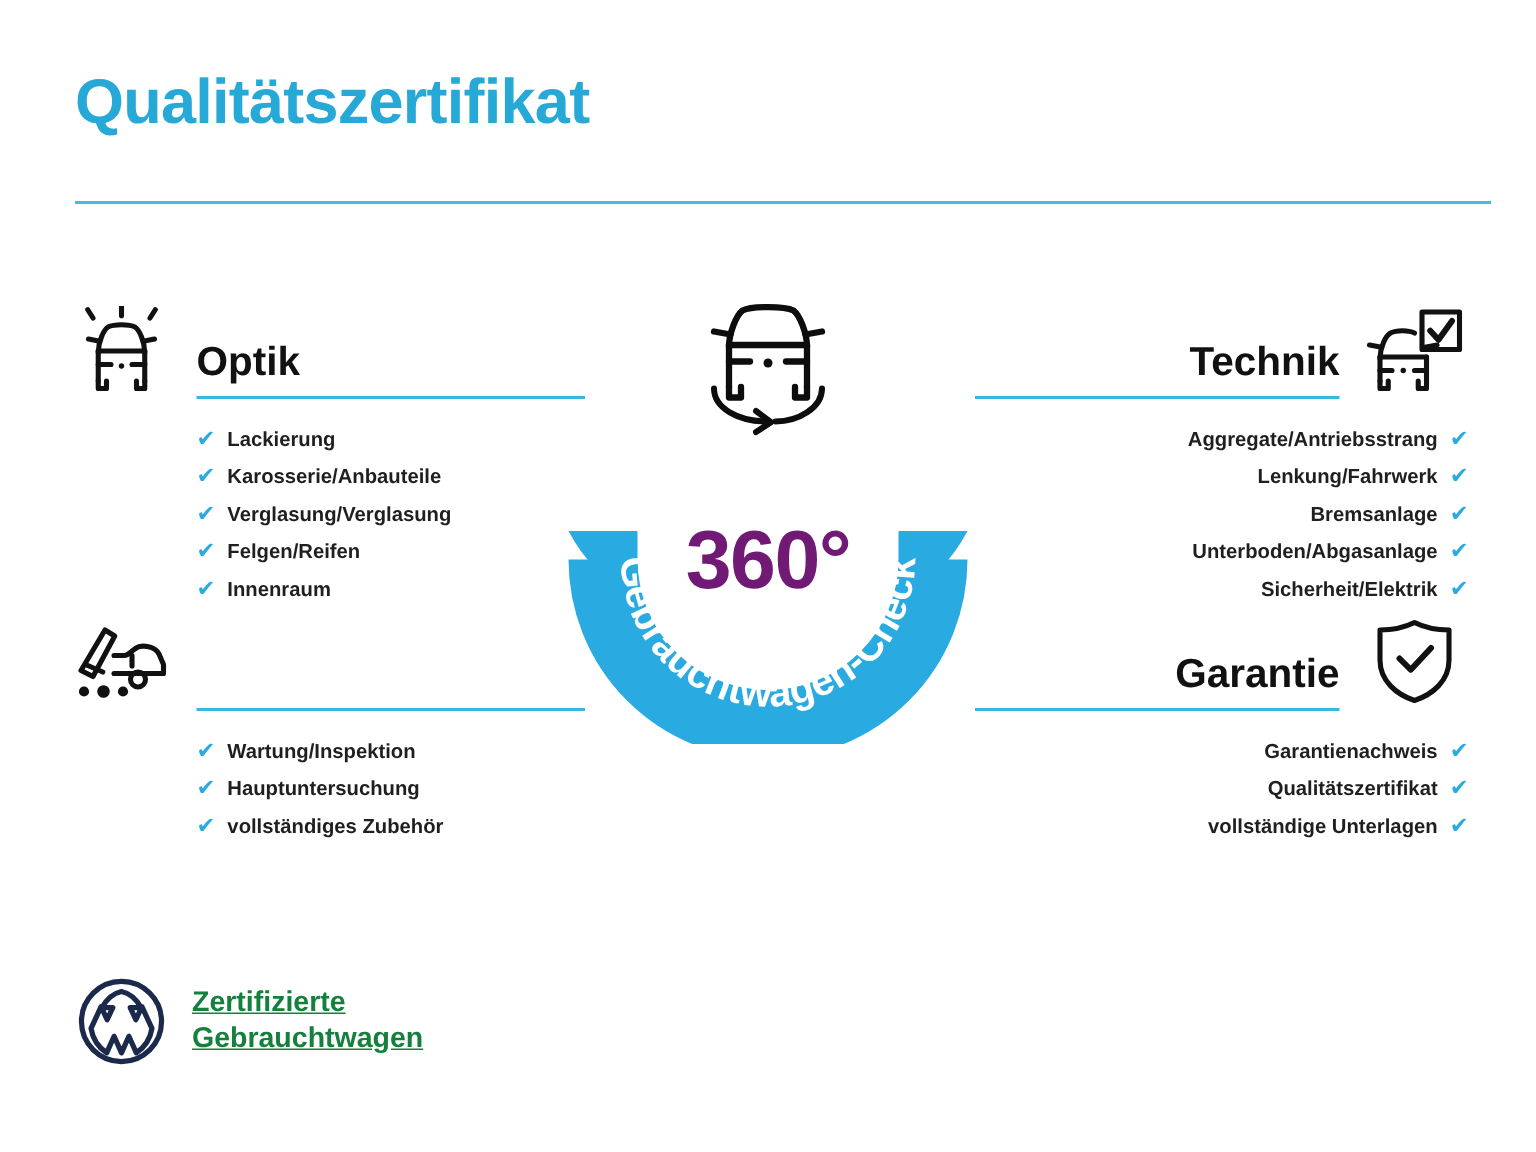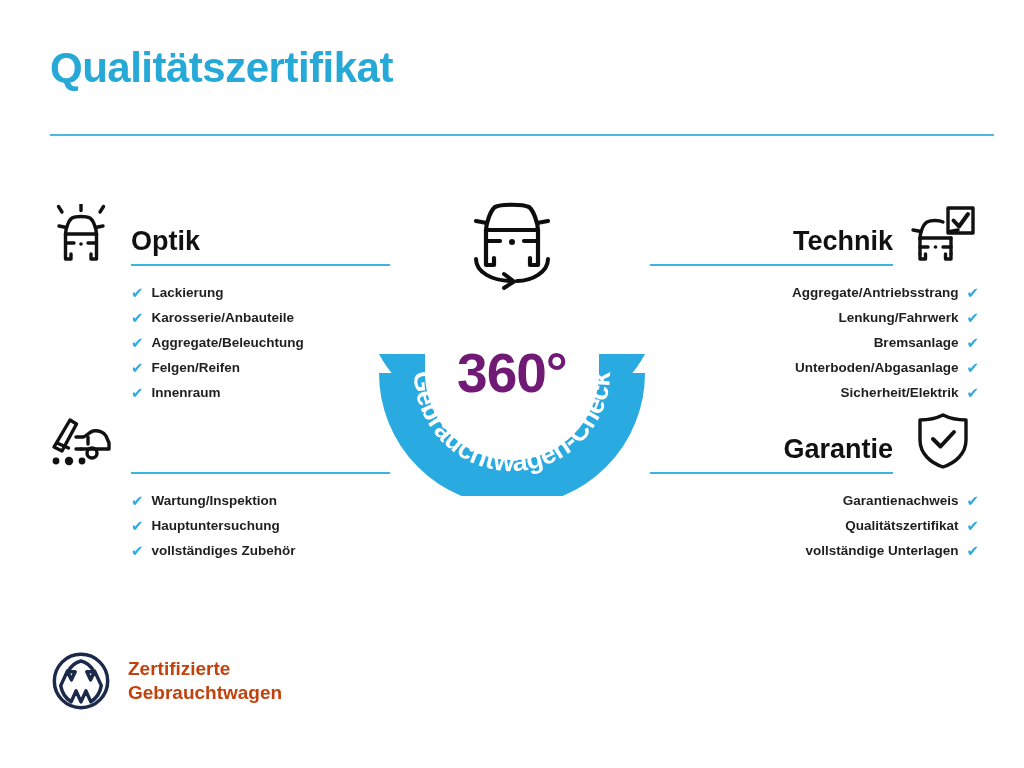--- a/index.html
+++ b/index.html
@@ -179,23 +179,24 @@
   }
   .vw-mark {
     width: 58px;
     height: 58px;
     flex: 0 0 58px;
   }
   .vw-text {
     margin-left: 18px;
     font-size: 19px;
     font-weight: bold;
-    color: #c2410c;
+    color: #15803d;
     line-height: 1.24;
     white-space: nowrap;
+    text-decoration: underline;
   }
 </style>
 </head>
 <body>
 
 <div class="page">
 
   <div class="header">
     <h1 class="page-title">Qualitätszertifikat</h1>
     <div class="title-rule"></div>
@@ -230,21 +231,21 @@
       <li>
         <span class="check">✔</span>
         <span>Lackierung</span>
       </li>
       <li>
         <span class="check">✔</span>
         <span>Karosserie/Anbauteile</span>
       </li>
       <li>
         <span class="check">✔</span>
-        <span>Aggregate/Beleuchtung</span>
+        <span>Verglasung/Verglasung</span>
       </li>
       <li>
         <span class="check">✔</span>
         <span>Felgen/Reifen</span>
       </li>
       <li>
         <span class="check">✔</span>
         <span>Innenraum</span>
       </li>
     </ul>

